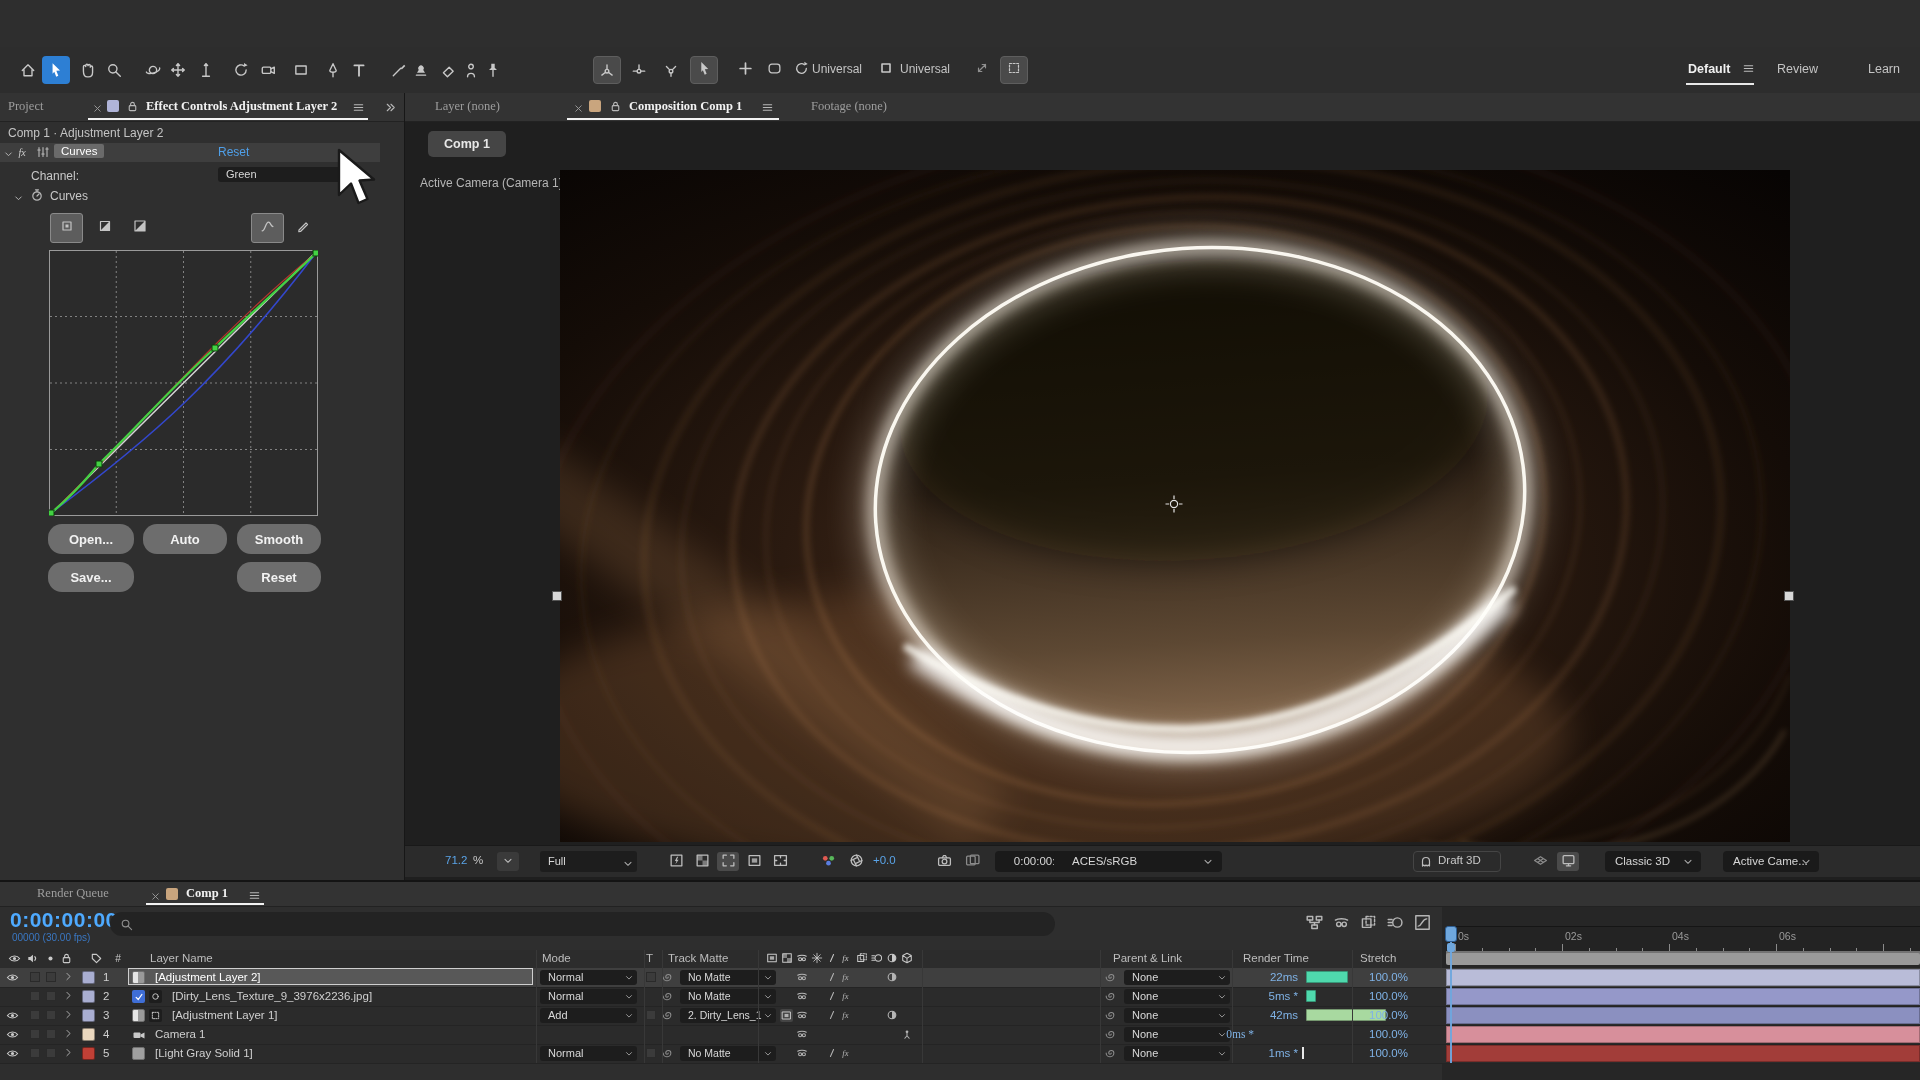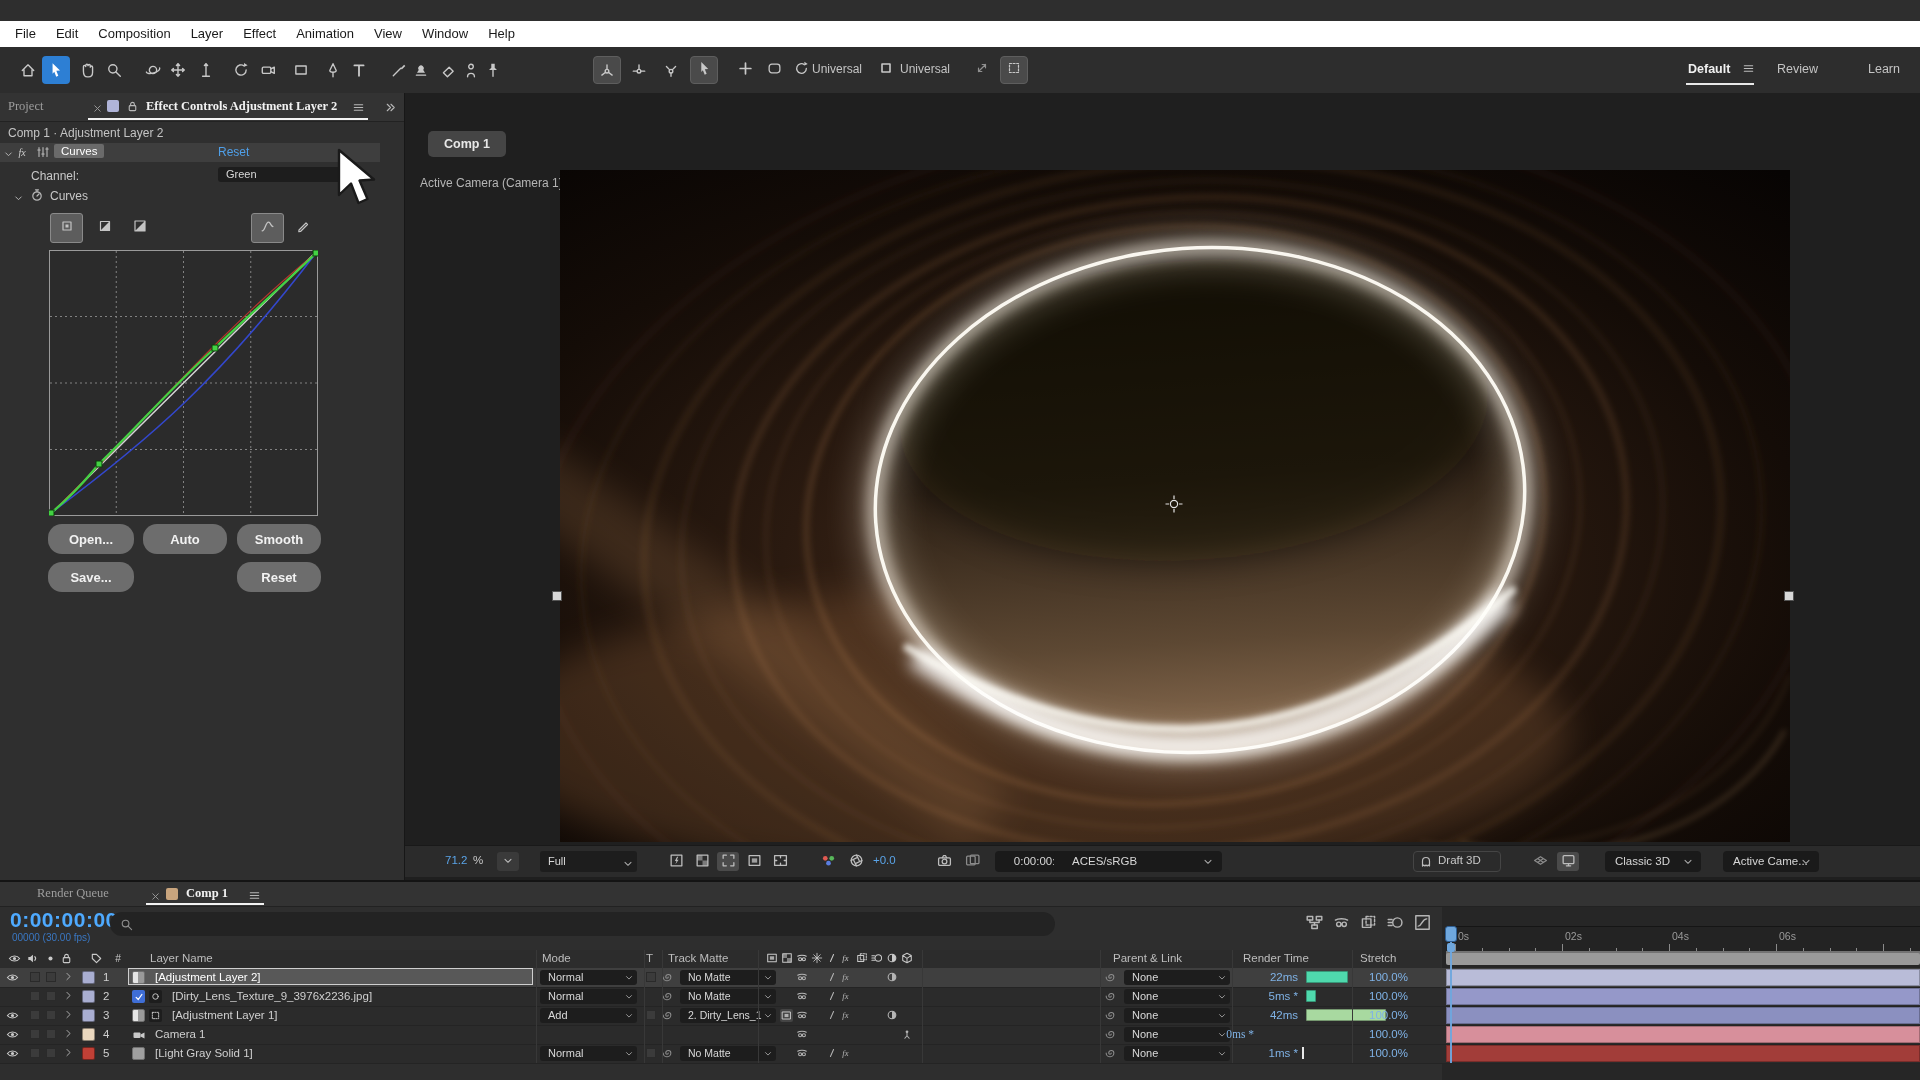--- a/index.html
+++ b/index.html
@@ -97,31 +97,20 @@
   #tl-search{position:absolute;left:110px;top:30px;width:945px;height:24px;background:#232323;
              border-radius:12px;color:#8f8f8f;}
   #mousecursor{position:absolute;left:336px;top:148px;z-index:99;}
 </style>
 </head>
 <body>
 
 <div id="root">
 
 
-  <div id="menubar">
-      <span class="menu-item">File</span>
-      <span class="menu-item">Edit</span>
-      <span class="menu-item">Composition</span>
-      <span class="menu-item">Layer</span>
-      <span class="menu-item">Effect</span>
-      <span class="menu-item">Animation</span>
-      <span class="menu-item">View</span>
-      <span class="menu-item">Window</span>
-      <span class="menu-item">Help</span>
-    </div>
 
   <div id="toolbar">
     <div id="tools-host">
         <div class="tool" style="left: 14px;">
           <svg class="icn" width="16" height="16" viewBox="0 0 14 14">
             <path d="M2 7.5 L7 2.5 L12 7.5 M3.5 6.5 V12 H10.5 V6.5"></path>
           </svg>
         </div>
         <div class="tool active" style="left: 42px;">
           <svg class="icn" width="16" height="16" viewBox="0 0 14 14">
@@ -374,20 +363,37 @@
       </svg>
 
     <div class="pill" style="left:48px;top:431px;width:86px">Open...</div>
     <div class="pill" style="left:143px;top:431px;width:84px">Auto</div>
     <div class="pill" style="left:237px;top:431px;width:84px">Smooth</div>
     <div class="pill" style="left:48px;top:469px;width:86px">Save...</div>
     <div class="pill" style="left:237px;top:469px;width:84px">Reset</div>
   </div>
 
   <div id="comppanel">
+    <div class="tabbar">
+      <span class="abs tabtext" style="left:30px;top:6px">Layer (none)</span>
+      <span class="abs" style="left:168px;top:7px;color:#9a9a9a"><svg class="icn" width="11" height="11" viewBox="0 0 14 14">
+            <path d="M3.5 3.5 L10.5 10.5 M10.5 3.5 L3.5 10.5"></path>
+          </svg></span>
+      <span class="abs" style="left:184px;top:7px;width:12px;height:12px;background:#c9a57e;border-radius:2px"></span>
+      <span class="abs" style="left:204px;top:6px;color:#b8b8b8"><svg class="icn" width="13" height="13" viewBox="0 0 14 14">
+            <rect x="3.5" y="6" width="7" height="5.5" rx="1"></rect>
+            <path d="M5 6 V4.5 a2 2 0 0 1 4 0 V6"></path>
+          </svg></span>
+      <span class="abs tabtext active" style="left:224px;top:6px">Composition Comp 1</span>
+      <span class="abs" style="left:356px;top:7px;color:#b8b8b8"><svg class="icn" width="13" height="13" viewBox="0 0 14 14">
+            <path d="M2.5 4 H11.5 M2.5 7 H11.5 M2.5 10 H11.5"></path>
+          </svg></span>
+      <div class="underline" style="left:162px;top:25px;width:212px"></div>
+      <span class="abs tabtext" style="left:406px;top:6px">Footage (none)</span>
+    </div>
     <div id="compchip">Comp 1</div>
     <div id="viewerlabel">Active Camera (Camera 1)</div>
 
     <div id="bhimage">
       <svg width="1230" height="672" viewBox="0 0 1230 672">
         <defs>
           <radialGradient id="bgGlow" cx="46%" cy="60%" r="80%">
             <stop offset="0" stop-color="#4a2f1d"></stop>
               <stop offset="0.35" stop-color="#2a1a10"></stop>
             <stop offset="0.7" stop-color="#140c07"></stop>

